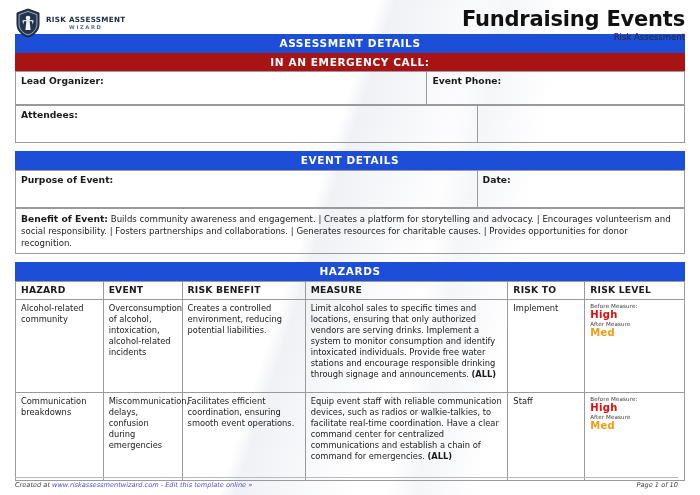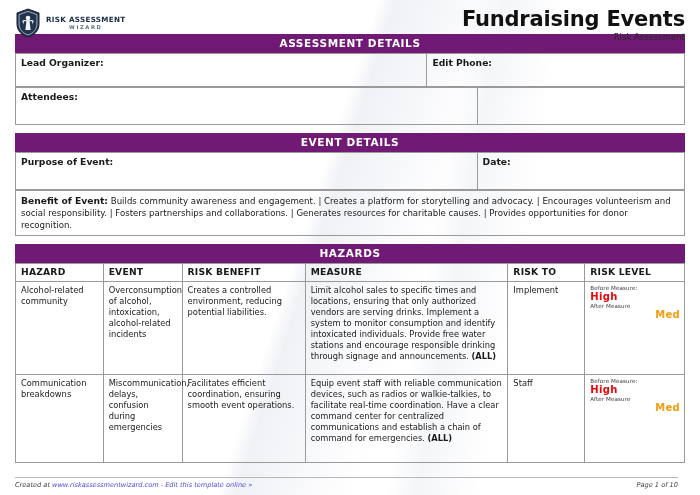--- a/index.html
+++ b/index.html
@@ -83,21 +83,21 @@
   
   .bar {
     color: #ffffff;
     font-weight: bold;
     font-size: 10.5px;
     letter-spacing: 0.6px;
     text-align: center;
     padding: 4px 0 4px;
     box-sizing: border-box;
   }
-  .bar-dark { background: #701a75; height: 19px; line-height: 11px; }
+  .bar-dark { background: #1d4ed8; height: 19px; line-height: 11px; }
   .bar-red  { background: #a81414; height: 18px; line-height: 10px; }
 
   
   table.grid {
     width: 100%;
     border-collapse: collapse;
     table-layout: fixed;
     font-size: 9px;
   }
   table.grid td {
@@ -147,21 +147,21 @@
     letter-spacing: 0.1px;
     line-height: 1.1;
   }
   .rl-value {
     font-size: 10px;
     font-weight: bold;
     line-height: 1.25;
     letter-spacing: 0.3px;
   }
   .rl-high { color: #e8090b; }
-  .rl-med  { color: #f39c12; text-align: right; }
+  .rl-med  { color: #f39c12; }
 
   
   .footer {
     position: absolute;
     left: 15px;
     right: 22px;
     bottom: 6px;
     border-top: 1px solid #b9b9b9;
     padding-top: 3px;
     display: flex;
@@ -202,34 +202,35 @@
           <span class="brand-sub">WIZARD</span>
         </span>
       </div>
       <div class="title-block">
         <div class="doc-title">Fundraising Events</div>
         <div class="doc-subtitle">Risk Assessment</div>
       </div>
     </div>
 
     <div class="bar bar-dark">ASSESSMENT DETAILS</div>
+    <div class="bar bar-red">IN AN EMERGENCY CALL:</div>
 
     <table class="grid">
       <colgroup>
         <col style="width:61.5%">
           <col style="width:38.5%">
       </colgroup>
       <tbody>
         <tr>
           <td class="cell-tall">
             <span class="lbl">Lead Organizer:</span>
             <span></span>
           </td>
           <td class="cell-tall">
-            <span class="lbl">Edit Phone:</span>
+            <span class="lbl">Event Phone:</span>
             <span></span>
           </td>
         </tr>
       </tbody>
     </table>
 
     <table class="grid">
       <colgroup>
         <col style="width:69%">
           <col style="width:31%">

